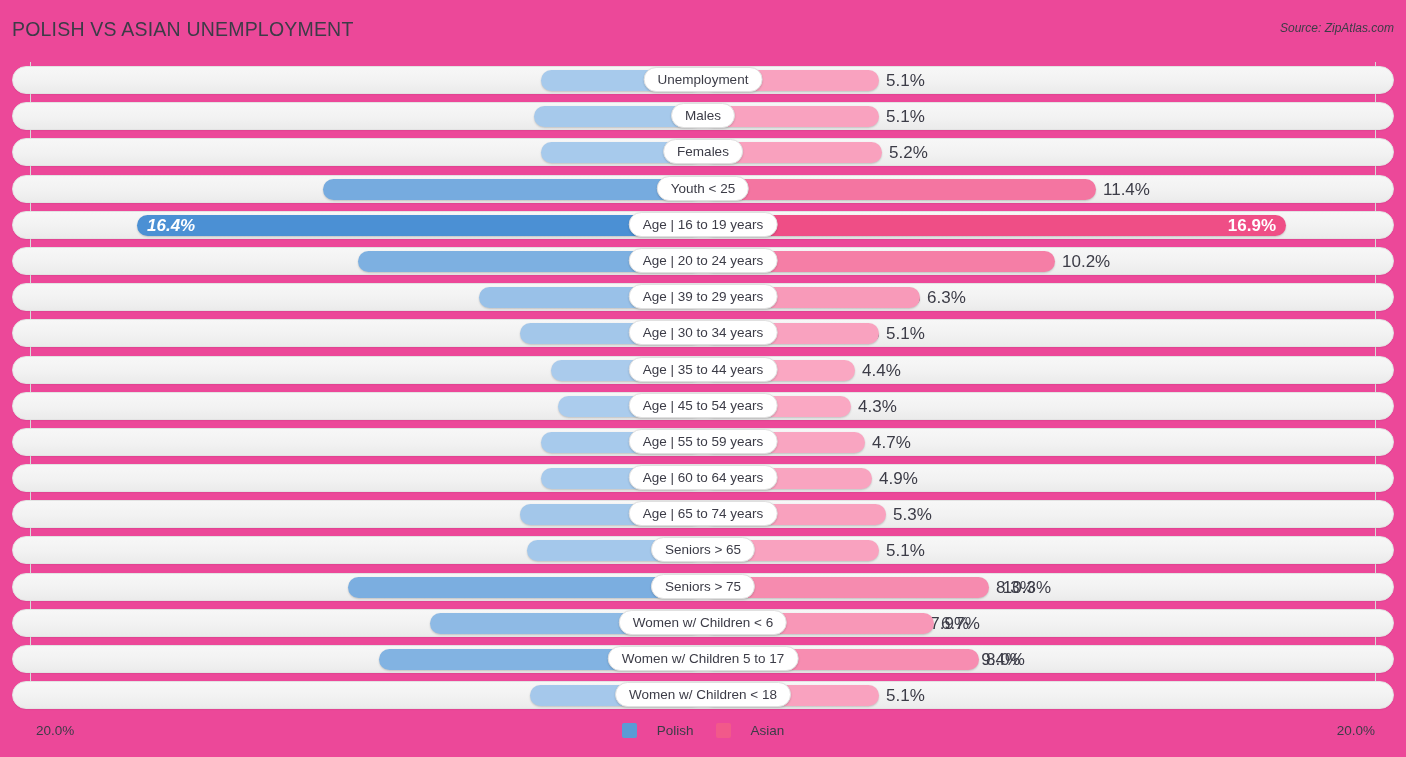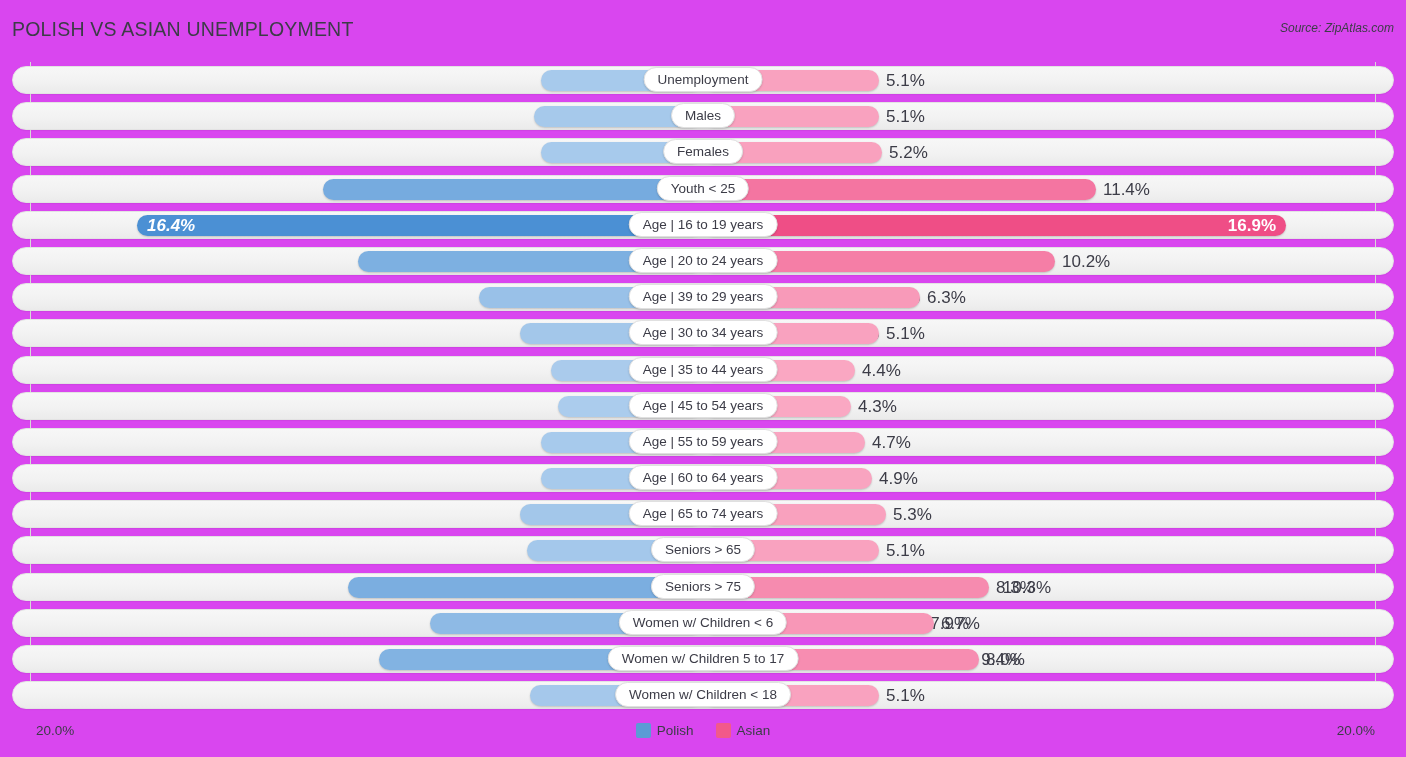--- a/index.html
+++ b/index.html
@@ -6,21 +6,21 @@
   html, body {
     margin: 0; padding: 0;
     width: 1406px; height: 757px;
     background: #ffffff;
     font-family: "Liberation Sans", sans-serif;
     overflow: hidden;
   }
   #chart-root {
     position: relative;
     width: 1406px; height: 757px;
-    background: #d946ef;
+    background: #ec4899;
   }
 
   
   .header {
     position: absolute; top: 0; left: 0; width: 1406px; height: 60px;
   }
   #page-title {
     position: absolute; left: 12px; top: 18px;
     font-size: 19.5px; color: #3c3c47; letter-spacing: .2px;
     white-space: nowrap;
@@ -112,21 +112,21 @@
     font-size: 13.5px; color: #3c3c47;
   }
   .axis-min-right {
     position: absolute; right: 31px; top: 6px;
     font-size: 13.5px; color: #3c3c47;
   }
   .legend {
     position: absolute; left: 0; right: 0; top: 6px;
     display: flex; justify-content: center; align-items: center; gap: 22px;
   }
-  .legend-item { display: flex; align-items: flex-start; gap: 6px; }
+  .legend-item { display: flex; align-items: flex-start; gap: 20px; }
   .swatch { width: 15px; height: 15px; border-radius: 2px; display: block; }
   .legend-text { font-size: 13.5px; color: #3c3c47; }
 </style>
 </head>
 <body>
 
 <div id="chart-root">
 
   <div class="header">
     <div id="page-title">POLISH VS ASIAN UNEMPLOYMENT</div>

